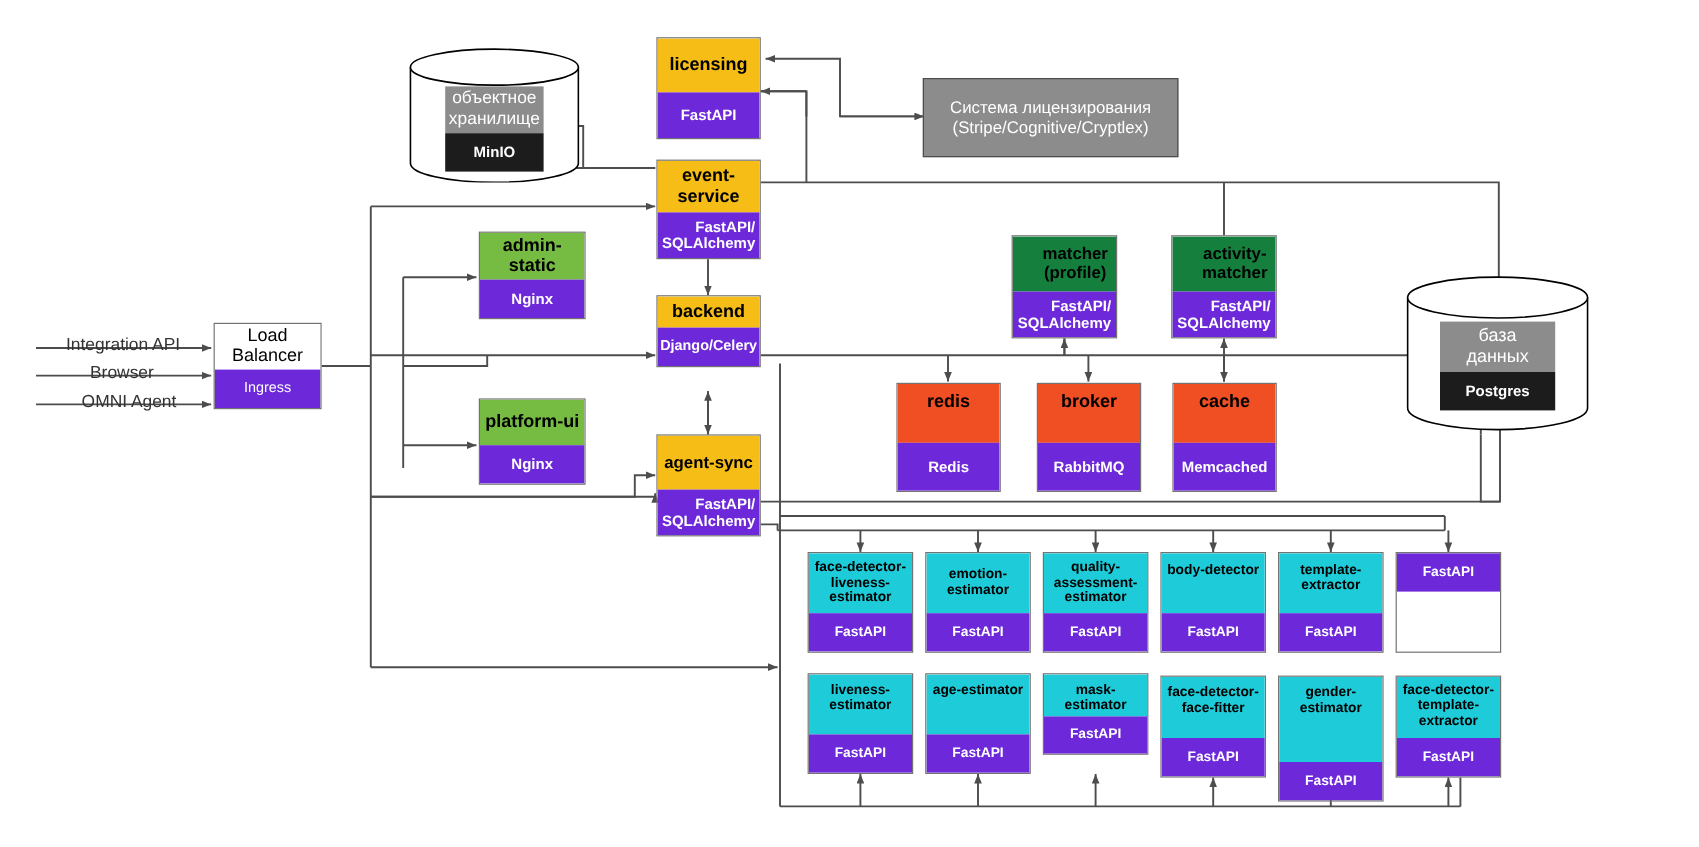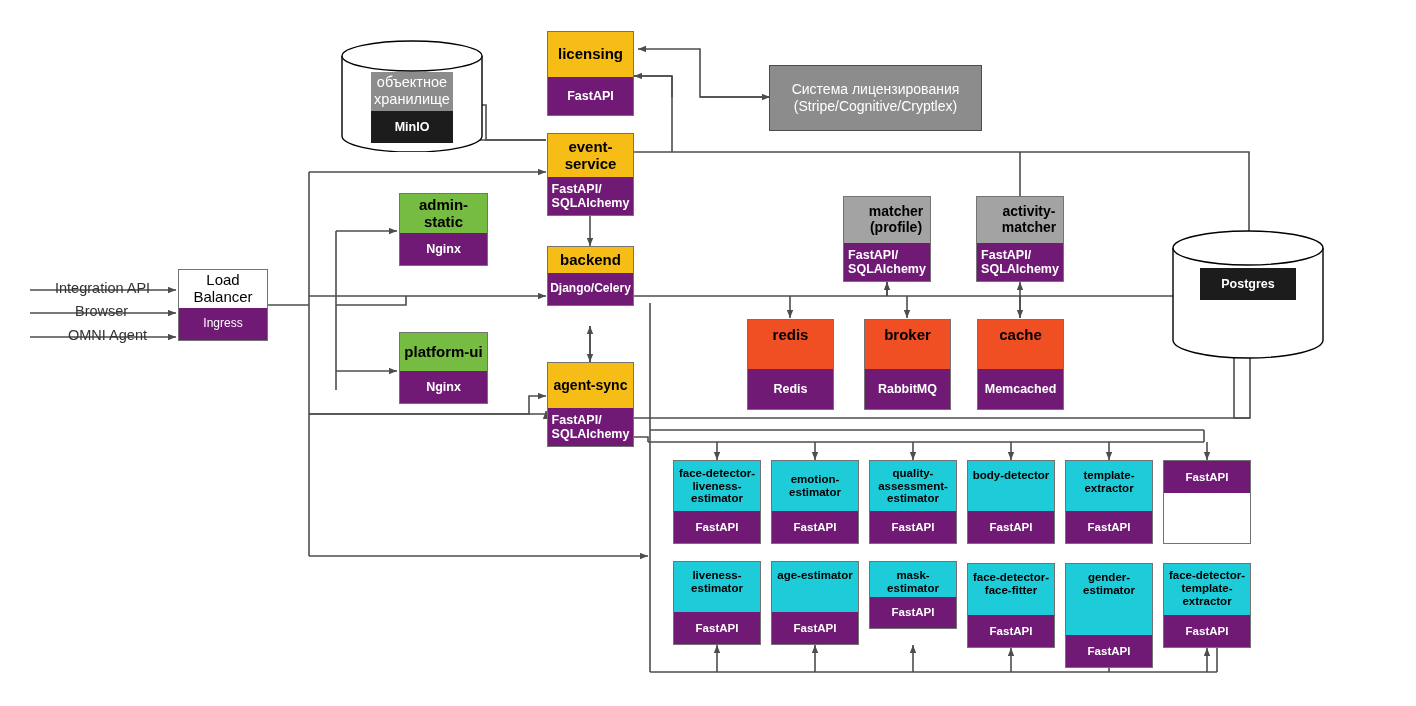--- a/index.html
+++ b/index.html
@@ -25,33 +25,33 @@
     display:flex;align-items:center;justify-content:center;
     text-align:center;
     font-weight:bold;
     font-size:14px;
     line-height:1.12;
     color:#000000;
     padding:2px 3px;
   }
   .node .tech{
     flex:0 0 auto;
-    background:#701a75;
+    background:#6d28d9;
     color:#ffffff;
     font-weight:bold;
     font-size:12.5px;
     line-height:1.12;
-    text-align:left;
+    text-align:right;
     display:flex;align-items:center;justify-content:center;
     padding:3px 2px;
   }
 
   .yellow .title{background:#f6bd16;}
   .green  .title{background:#77bc42;}
-  .red    .title{background:#a3a3a3;color:#000;padding-left:21px;}
+  .red    .title{background:#15803d;color:#000;padding-left:21px;}
   .orange .title{background:#f04e23;}
   .cyan   .title{background:#1ecbd8;}
   .white  .title{background:#ffffff;}
   .node.title-xs .title{font-size:11.5px;}
   .node.tech-sm .tech{font-size:11.5px;}
 
   
   .plainbox{
     position:absolute;box-sizing:border-box;
     background:#8c8c8c;border:1px solid #4d4d4d;
@@ -206,20 +206,22 @@
       <div class="tech" style="height:26px;">MinIO</div>
     </div>
   </div>
 
   <div class="cyl" style="left:1172px;top:230px;width:152px;height:130px;">
     <svg width="152" height="130">
       <path d="M1,18 L1,110 A75,18 0 0 0 151,110 L151,18" fill="#ffffff" stroke="#000" stroke-width="1.4"></path>
       <ellipse cx="76" cy="18" rx="75" ry="17" fill="#ffffff" stroke="#000" stroke-width="1.4"></ellipse>
     </svg>
     <div class="inner" style="left:28px;top:38px;width:96px;height:74px;">
+      <div class="title" style="white-space:pre-line;font-size:15px;">база
+данных</div>
       <div class="tech" style="height:26px;">Postgres</div>
     </div>
   </div>
 
   <div class="plainbox" style="left:769px;top:65px;width:213px;height:66px;white-space:pre-line;">
     <span style="white-space:pre-line;">Система лицензирования
 (Stripe/Cognitive/Cryptlex)</span>
   </div>
 
   <div class="node yellow" style="left:547px;top:31px;width:87px;height:85px;">

